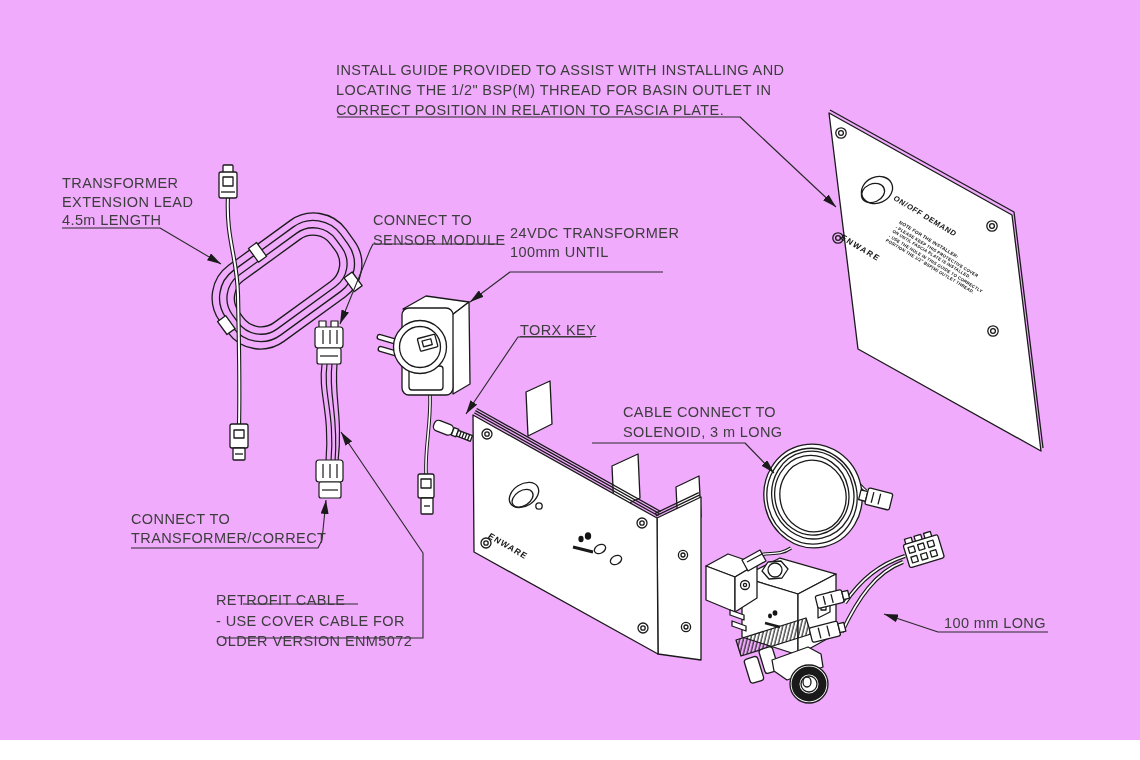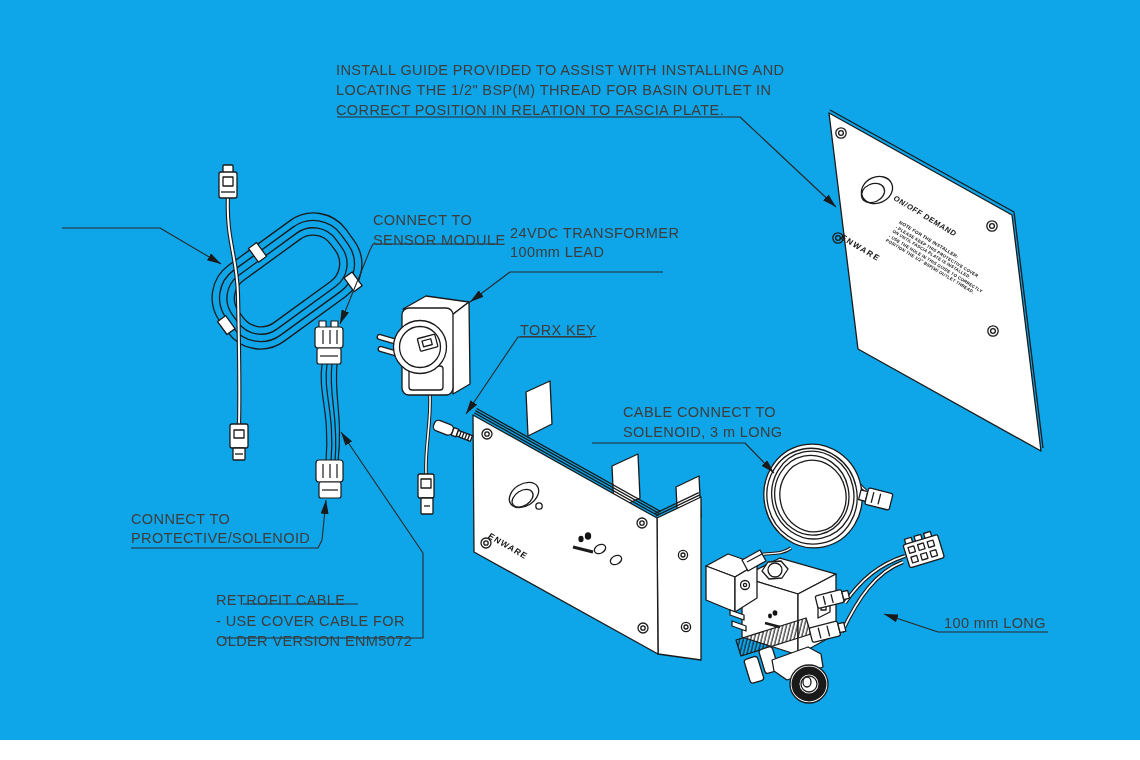--- a/index.html
+++ b/index.html
@@ -1,16 +1,16 @@
 <!DOCTYPE html>
 <html><head>
 <meta charset="utf-8">
 <style>
   html,body{margin:0;padding:0;background:#fff;}
-  .canvas{position:relative;width:1140px;height:740px;background:#0ea5e9;overflow:hidden;
+  .canvas{position:relative;width:1140px;height:740px;background:#f0abfc;overflow:hidden;
           font-family:"Liberation Sans","DejaVu Sans",sans-serif;}
   .canvas svg{position:absolute;left:0;top:0;}
   .lbl{position:absolute;color:#3d3d3d;font-size:14.5px;letter-spacing:0.4px;line-height:20px;white-space:nowrap;}
   .lbl span{display:block;}
   .lbl-center{text-align:left;white-space:normal;}
   .plate-text{position:absolute;color:#141414;transform-origin:0 0;white-space:nowrap;font-weight:bold;}
   .plate-title{font-size:7.6px;letter-spacing:0.6px;transform:rotate(31deg) skewX(-6deg);}
   .plate-note{font-size:4.3px;line-height:5.6px;letter-spacing:0.2px;transform:rotate(31deg) skewX(-6deg);}
   .plate-note .nh{font-size:4.7px;}
   .plate-brand{font-size:8px;letter-spacing:1.6px;transform:rotate(31deg) skewX(-6deg);}
@@ -285,43 +285,48 @@
     <line x1="243" y1="604" x2="358" y2="604"></line>
   </g>
 </svg>
 
   <div class="lbl" style="left:336px;top:60px;">
     <span>INSTALL GUIDE PROVIDED TO ASSIST WITH INSTALLING AND</span>
     <span>LOCATING THE 1/2" BSP(M) THREAD FOR BASIN OUTLET IN</span>
     <span>CORRECT POSITION IN RELATION TO FASCIA PLATE.</span>
   </div>
 
+  <div class="lbl" style="left:62px;top:174px;line-height:18.5px;">
+    <span>TRANSFORMER</span>
+    <span>EXTENSION LEAD</span>
+    <span>4.5m LENGTH</span>
+  </div>
 
   <div class="lbl" style="left:373px;top:210px;">
     <span>CONNECT TO</span>
     <span>SENSOR MODULE</span>
   </div>
 
   <div class="lbl" style="left:510px;top:224px;line-height:19px;">
     <span>24VDC TRANSFORMER</span>
-    <span>100mm LEAD</span>
+    <span>100mm UNTIL</span>
   </div>
 
   <div class="lbl" style="left:520px;top:320px;text-decoration:underline;">
     <span>TORX KEY</span>
   </div>
 
   <div class="lbl" style="left:591px;top:403px;line-height:19.5px;margin-left:32px;">
     <span>CABLE CONNECT TO</span>
     <span>SOLENOID, 3 m LONG</span>
   </div>
 
   <div class="lbl" style="left:131px;top:510px;line-height:18.5px;">
     <span>CONNECT TO</span>
-    <span>PROTECTIVE/SOLENOID</span>
+    <span>TRANSFORMER/CORRECT</span>
   </div>
 
   <div class="lbl lbl-center" style="left:216px;top:590px;width:214px;line-height:20.5px;">
     <span>RETROFIT CABLE</span>
     <span>- USE COVER CABLE FOR</span>
     <span>OLDER VERSION ENM5072</span>
   </div>
 
   <div class="lbl" style="left:944px;top:613px;">
     <span>100 mm LONG</span>

